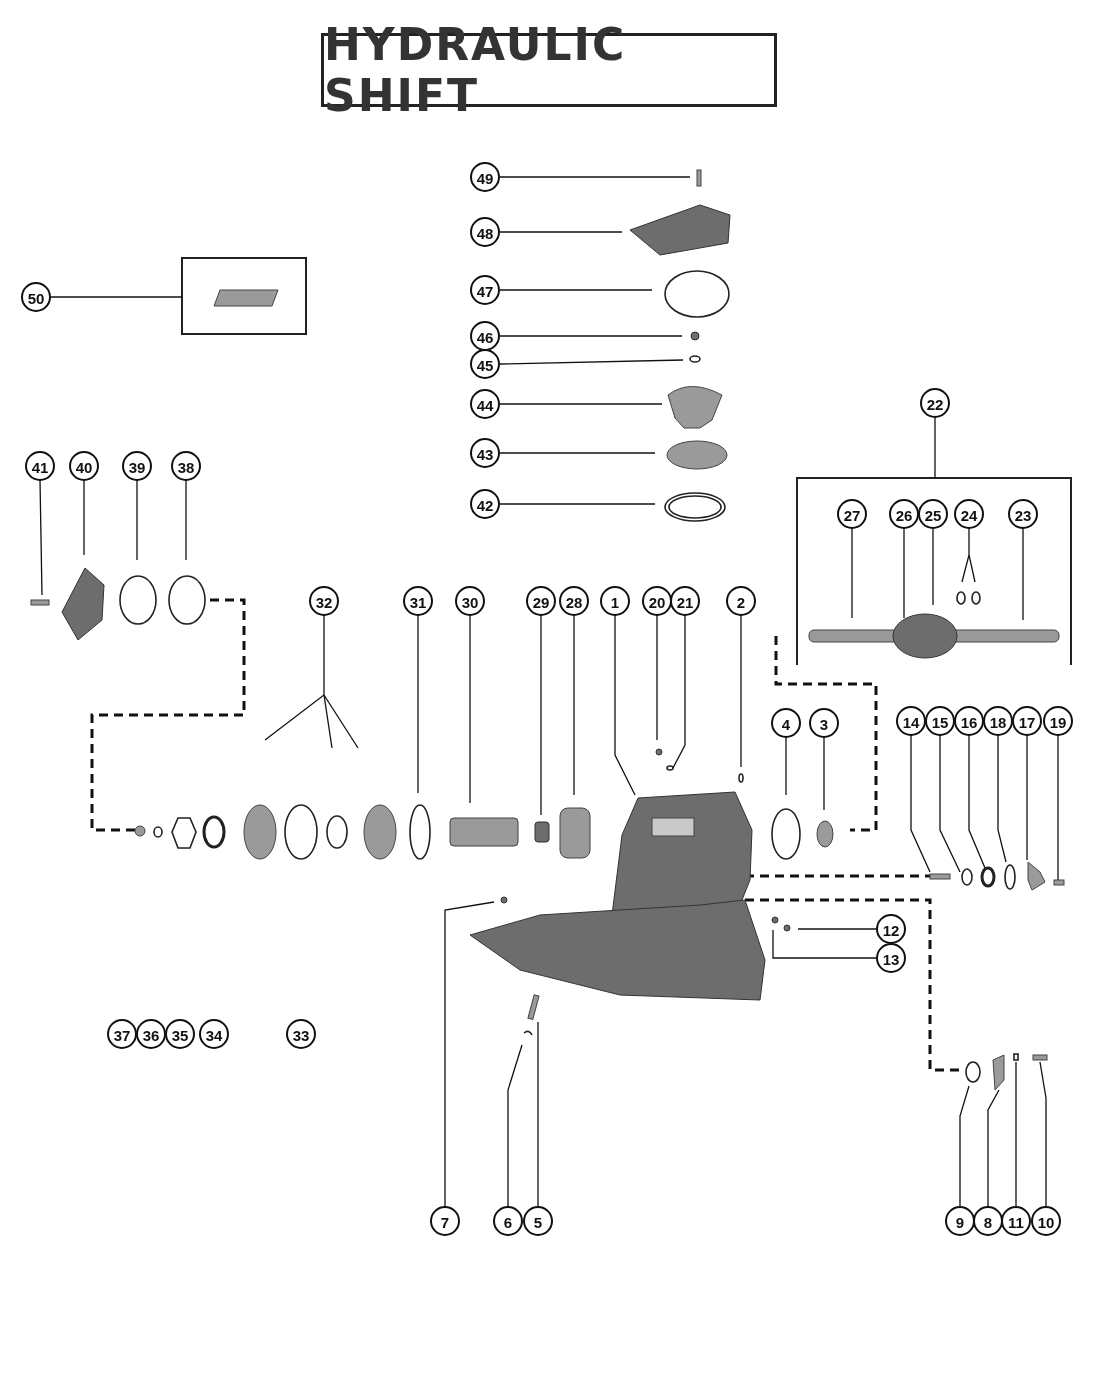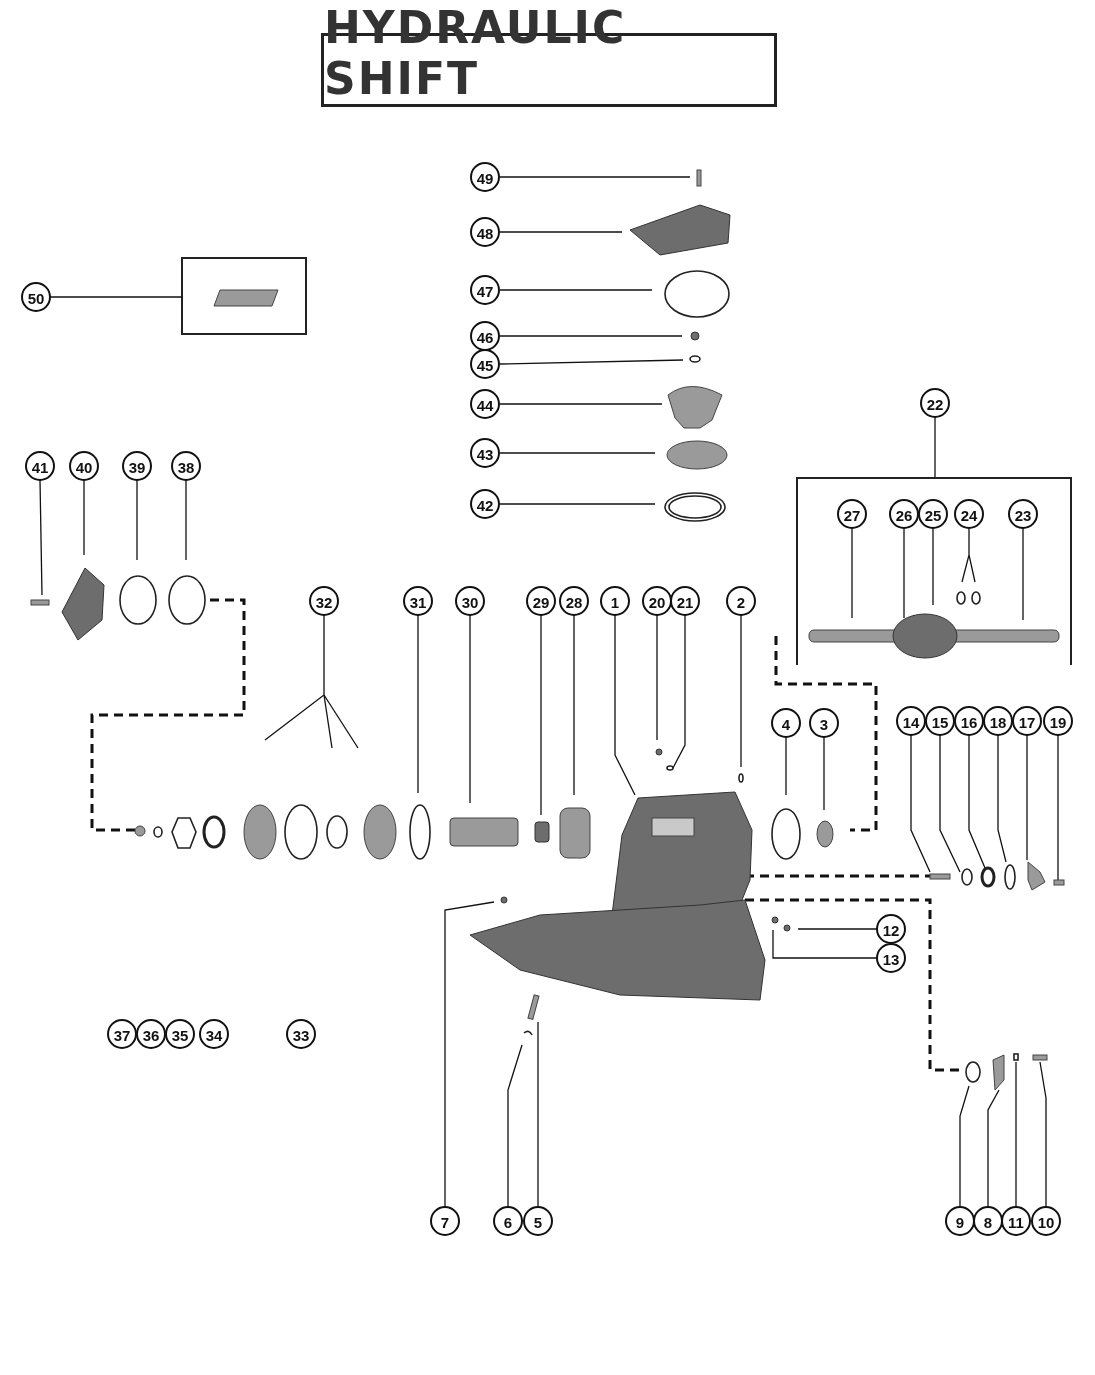--- a/index.html
+++ b/index.html
@@ -1,17 +1,17 @@
 <!DOCTYPE html>
 <html><head>
 <meta charset="utf-8">
 <style>
   html, body { margin:0; padding:0; background:#ffffff; }
   body { width:1095px; height:1375px; position:relative; overflow:hidden; font-family:"DejaVu Sans", sans-serif; }
-  #title-box { position:absolute; left:321px; top:33px; width:456px; height:74px; border:3px solid #222; box-sizing:border-box; display:flex; align-items:flex-end; justify-content:center; }
+  #title-box { position:absolute; left:321px; top:33px; width:456px; height:74px; border:3px solid #222; box-sizing:border-box; display:flex; align-items:center; justify-content:center; }
   #title-text { font-family:"DejaVu Sans", sans-serif; font-weight:bold; font-size:44px; letter-spacing:2px; color:#333; }
   svg#diagram { position:absolute; left:0; top:0; }
   .callout circle { fill:#fff; stroke:#111; stroke-width:2; }
   .callout text { font-family:"Liberation Sans", sans-serif; font-weight:bold; font-size:15px; fill:#111; text-anchor:middle; dominant-baseline:central; }
   .leader { stroke:#111; stroke-width:1.3; fill:none; }
   .dash { stroke:#111; stroke-width:3; fill:none; stroke-dasharray:9 6; }
   .ring { fill:none; stroke:#222; stroke-width:1.6; }
   .part { fill:#9a9a9a; stroke:#444; stroke-width:1; }
   .dark { fill:#6d6d6d; stroke:#333; stroke-width:1; }
   .box { fill:none; stroke:#222; stroke-width:2; }

